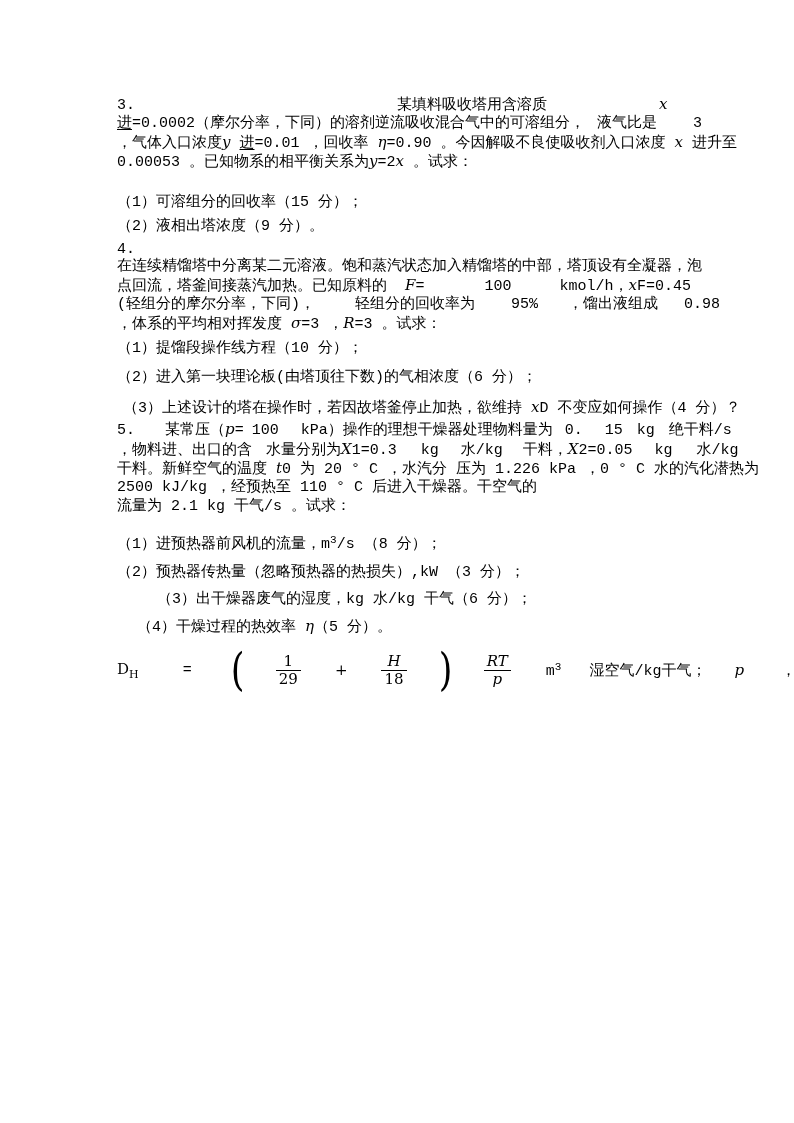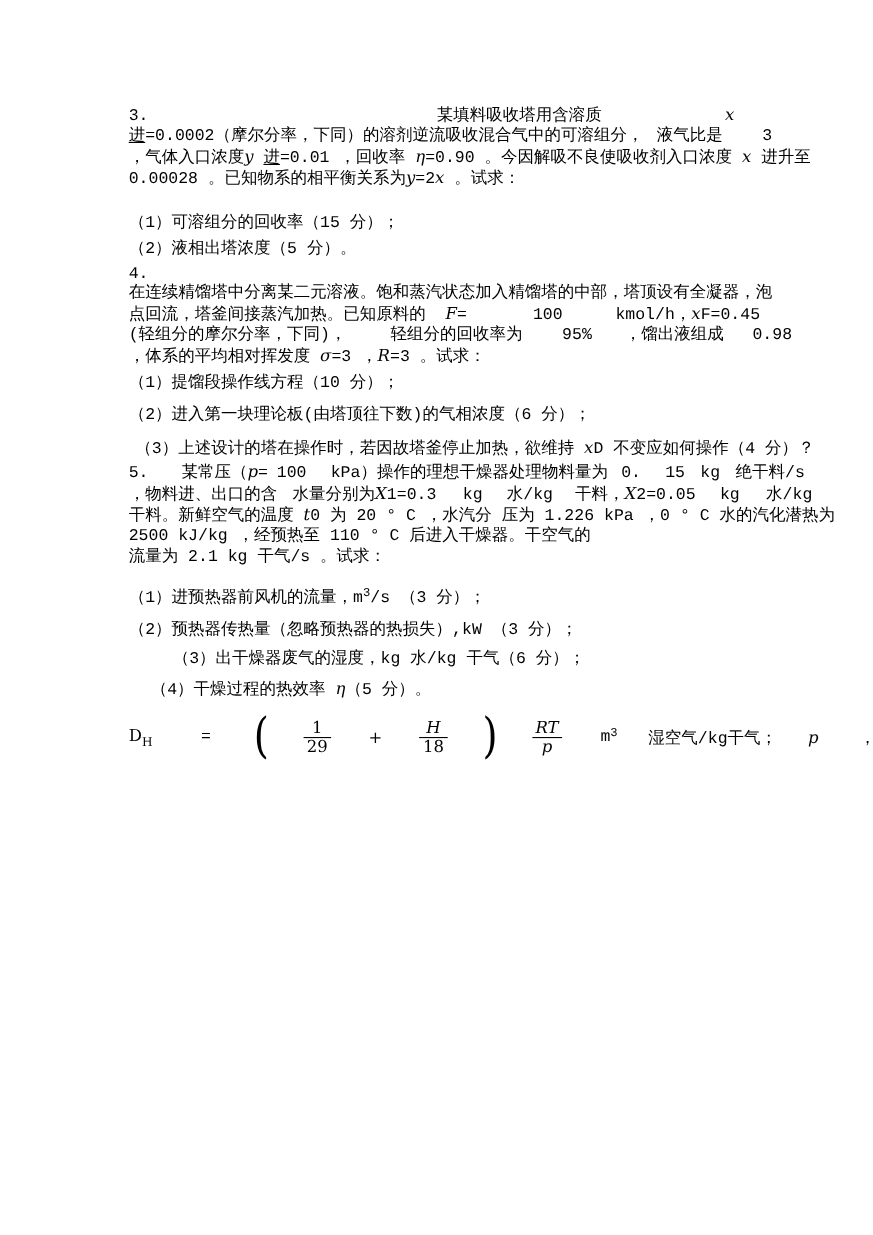--- a/index.html
+++ b/index.html
@@ -58,37 +58,37 @@
   .f-unit{margin-left:5px;}
 </style>
 </head>
 <body>
 
 <div class="page">
   <div id="doc-body">
       <div class="tline" style="top: 95px;"><span>3.</span><span class="gap" style="width: 262px;"></span><span>某填料吸收塔用含溶质</span><span class="gap" style="width: 112px;"></span><span class="it">x</span></div>
       <div class="tline" style="top: 114px;"><span class="ul">进</span><span>=0.0002（摩尔分率，下同）的溶剂逆流吸收混合气中的可溶组分，</span><span class="gap" style="width: 12px;"></span><span>液气比是</span><span class="gap" style="width: 36px;"></span><span>3</span></div>
       <div class="tline" style="top: 133px;"><span>，气体入口浓度</span><span class="it">y</span><span> </span><span class="ul">进</span><span>=0.01 ，回收率 </span><span class="it">η</span><span>=0.90 。今因解吸不良使吸收剂入口浓度 </span><span class="it">x</span><span> 进升至</span></div>
-      <div class="tline" style="top: 152px;"><span>0.00028 。已知物系的相平衡关系为</span><span class="it">y</span><span>=2</span><span class="it">x</span><span> 。试求：</span></div>
+      <div class="tline" style="top: 152px;"><span>0.00053 。已知物系的相平衡关系为</span><span class="it">y</span><span>=2</span><span class="it">x</span><span> 。试求：</span></div>
       <div class="tline" style="top: 193px;"><span>（1）可溶组分的回收率（15 分）；</span></div>
-      <div class="tline" style="top: 217px;"><span>（2）液相出塔浓度（5 分）。</span></div>
+      <div class="tline" style="top: 217px;"><span>（2）液相出塔浓度（9 分）。</span></div>
       <div class="tline" style="top: 240px;"><span>4.</span></div>
       <div class="tline" style="top: 257px;"><span>在连续精馏塔中分离某二元溶液。饱和蒸汽状态加入精馏塔的中部，塔顶设有全凝器，泡</span></div>
       <div class="tline" style="top: 276px;"><span>点回流，塔釜间接蒸汽加热。已知原料的</span><span class="gap" style="width: 18px;"></span><span class="it">F</span><span>=</span><span class="gap" style="width: 60px;"></span><span>100</span><span class="gap" style="width: 48px;"></span><span>kmol/h，</span><span class="it">x</span><span>F=0.45</span></div>
       <div class="tline" style="top: 295px;"><span>(轻组分的摩尔分率，下同)，</span><span class="gap" style="width: 40px;"></span><span>轻组分的回收率为</span><span class="gap" style="width: 36px;"></span><span>95%</span><span class="gap" style="width: 30px;"></span><span>，馏出液组成</span><span class="gap" style="width: 26px;"></span><span>0.98</span></div>
       <div class="tline" style="top: 314px; text-align: center;"><span>，体系的平均相对挥发度 </span><span class="it">σ</span><span>=3 ，</span><span class="it">R</span><span>=3 。试求：</span></div>
       <div class="tline" style="top: 339px;"><span>（1）提馏段操作线方程（10 分）；</span></div>
       <div class="tline" style="top: 368px;"><span>（2）进入第一块理论板(由塔顶往下数)的气相浓度（6 分）；</span></div>
       <div class="tline" style="top: 398px;"><span class="gap" style="width: 6px;"></span><span>（3）上述设计的塔在操作时，若因故塔釜停止加热，欲维持 </span><span class="it">x</span><span>D 不变应如何操作（4 分）？</span></div>
       <div class="tline" style="top: 420px;"><span>5.</span><span class="gap" style="width: 30px;"></span><span>某常压（</span><span class="it">p</span><span>=</span><span class="gap" style="width: 8px;"></span><span>100</span><span class="gap" style="width: 22px;"></span><span>kPa）操作的理想干燥器处理物料量为</span><span class="gap" style="width: 12px;"></span><span>0.</span><span class="gap" style="width: 22px;"></span><span>15</span><span class="gap" style="width: 14px;"></span><span>kg</span><span class="gap" style="width: 14px;"></span><span>绝干料/s</span></div>
       <div class="tline" style="top: 440px;"><span>，物料进、出口的含</span><span class="gap" style="width: 14px;"></span><span>水量分别为</span><span class="it">X</span><span>1=0.3</span><span class="gap" style="width: 24px;"></span><span>kg</span><span class="gap" style="width: 22px;"></span><span>水/kg</span><span class="gap" style="width: 20px;"></span><span>干料，</span><span class="it">X</span><span>2=0.05</span><span class="gap" style="width: 22px;"></span><span>kg</span><span class="gap" style="width: 24px;"></span><span>水/kg</span></div>
       <div class="tline" style="top: 459px;"><span>干料。新鲜空气的温度 </span><span class="it">t</span><span>0 为 20 ° C ，水汽分 压为 1.226 kPa ，0 ° C 水的汽化潜热为</span></div>
       <div class="tline" style="top: 478px;"><span>2500 kJ/kg ，经预热至 110 ° C 后进入干燥器。干空气的</span></div>
       <div class="tline" style="top: 497px;"><span>流量为 2.1 kg 干气/s 。试求：</span></div>
-      <div class="tline" style="top: 531px;"><span>（1）进预热器前风机的流量，m</span><span class="sup">3</span><span>/s （3 分）；</span></div>
+      <div class="tline" style="top: 531px;"><span>（1）进预热器前风机的流量，m</span><span class="sup">3</span><span>/s （8 分）；</span></div>
       <div class="tline" style="top: 563px;"><span>（2）预热器传热量（忽略预热器的热损失）,kW （3 分）；</span></div>
       <div class="tline" style="top: 590px; margin-left: 40px;"><span>（3）出干燥器废气的湿度，kg 水/kg 干气（6 分）；</span></div>
       <div class="tline" style="top: 617px; margin-left: 20px;"><span>（4）干燥过程的热效率 </span><span class="it">η</span><span>（5 分）。</span></div>
     </div>
 
   <div class="formula">
     <span class="f-lhs"><span>D</span><span class="f-sub">H</span></span>
     <span class="f-eq">=</span>
     <span class="f-paren">(</span>
     <span class="frac"><span class="num">1</span><span class="den">29</span></span>

